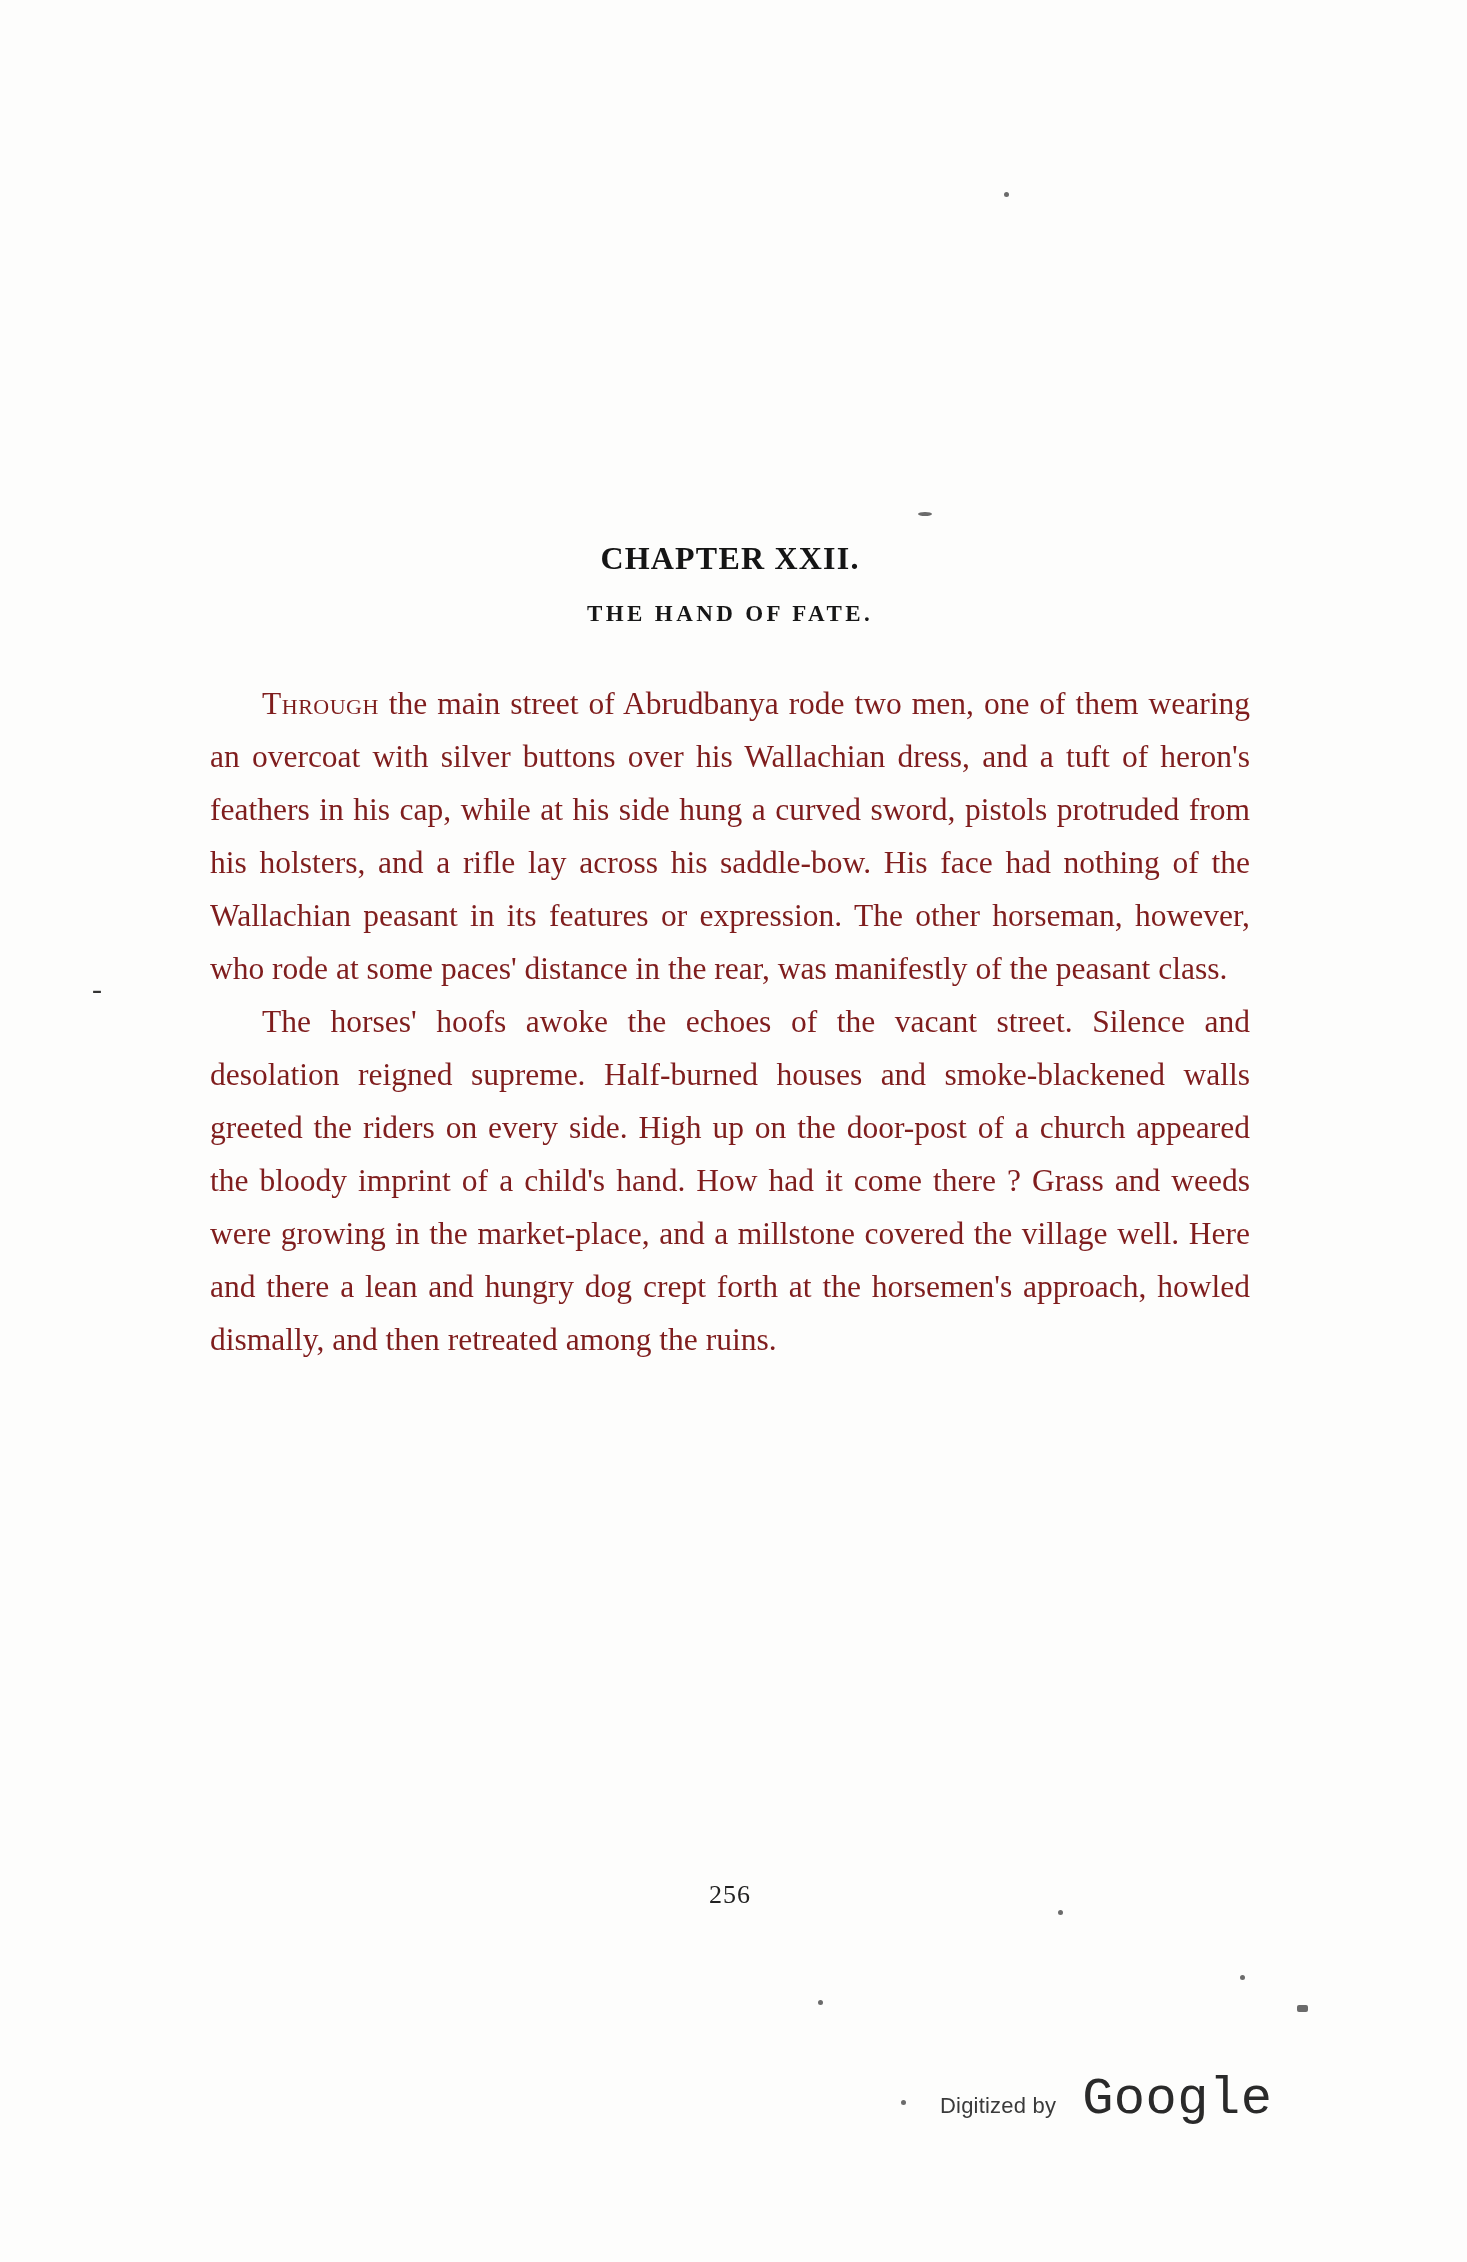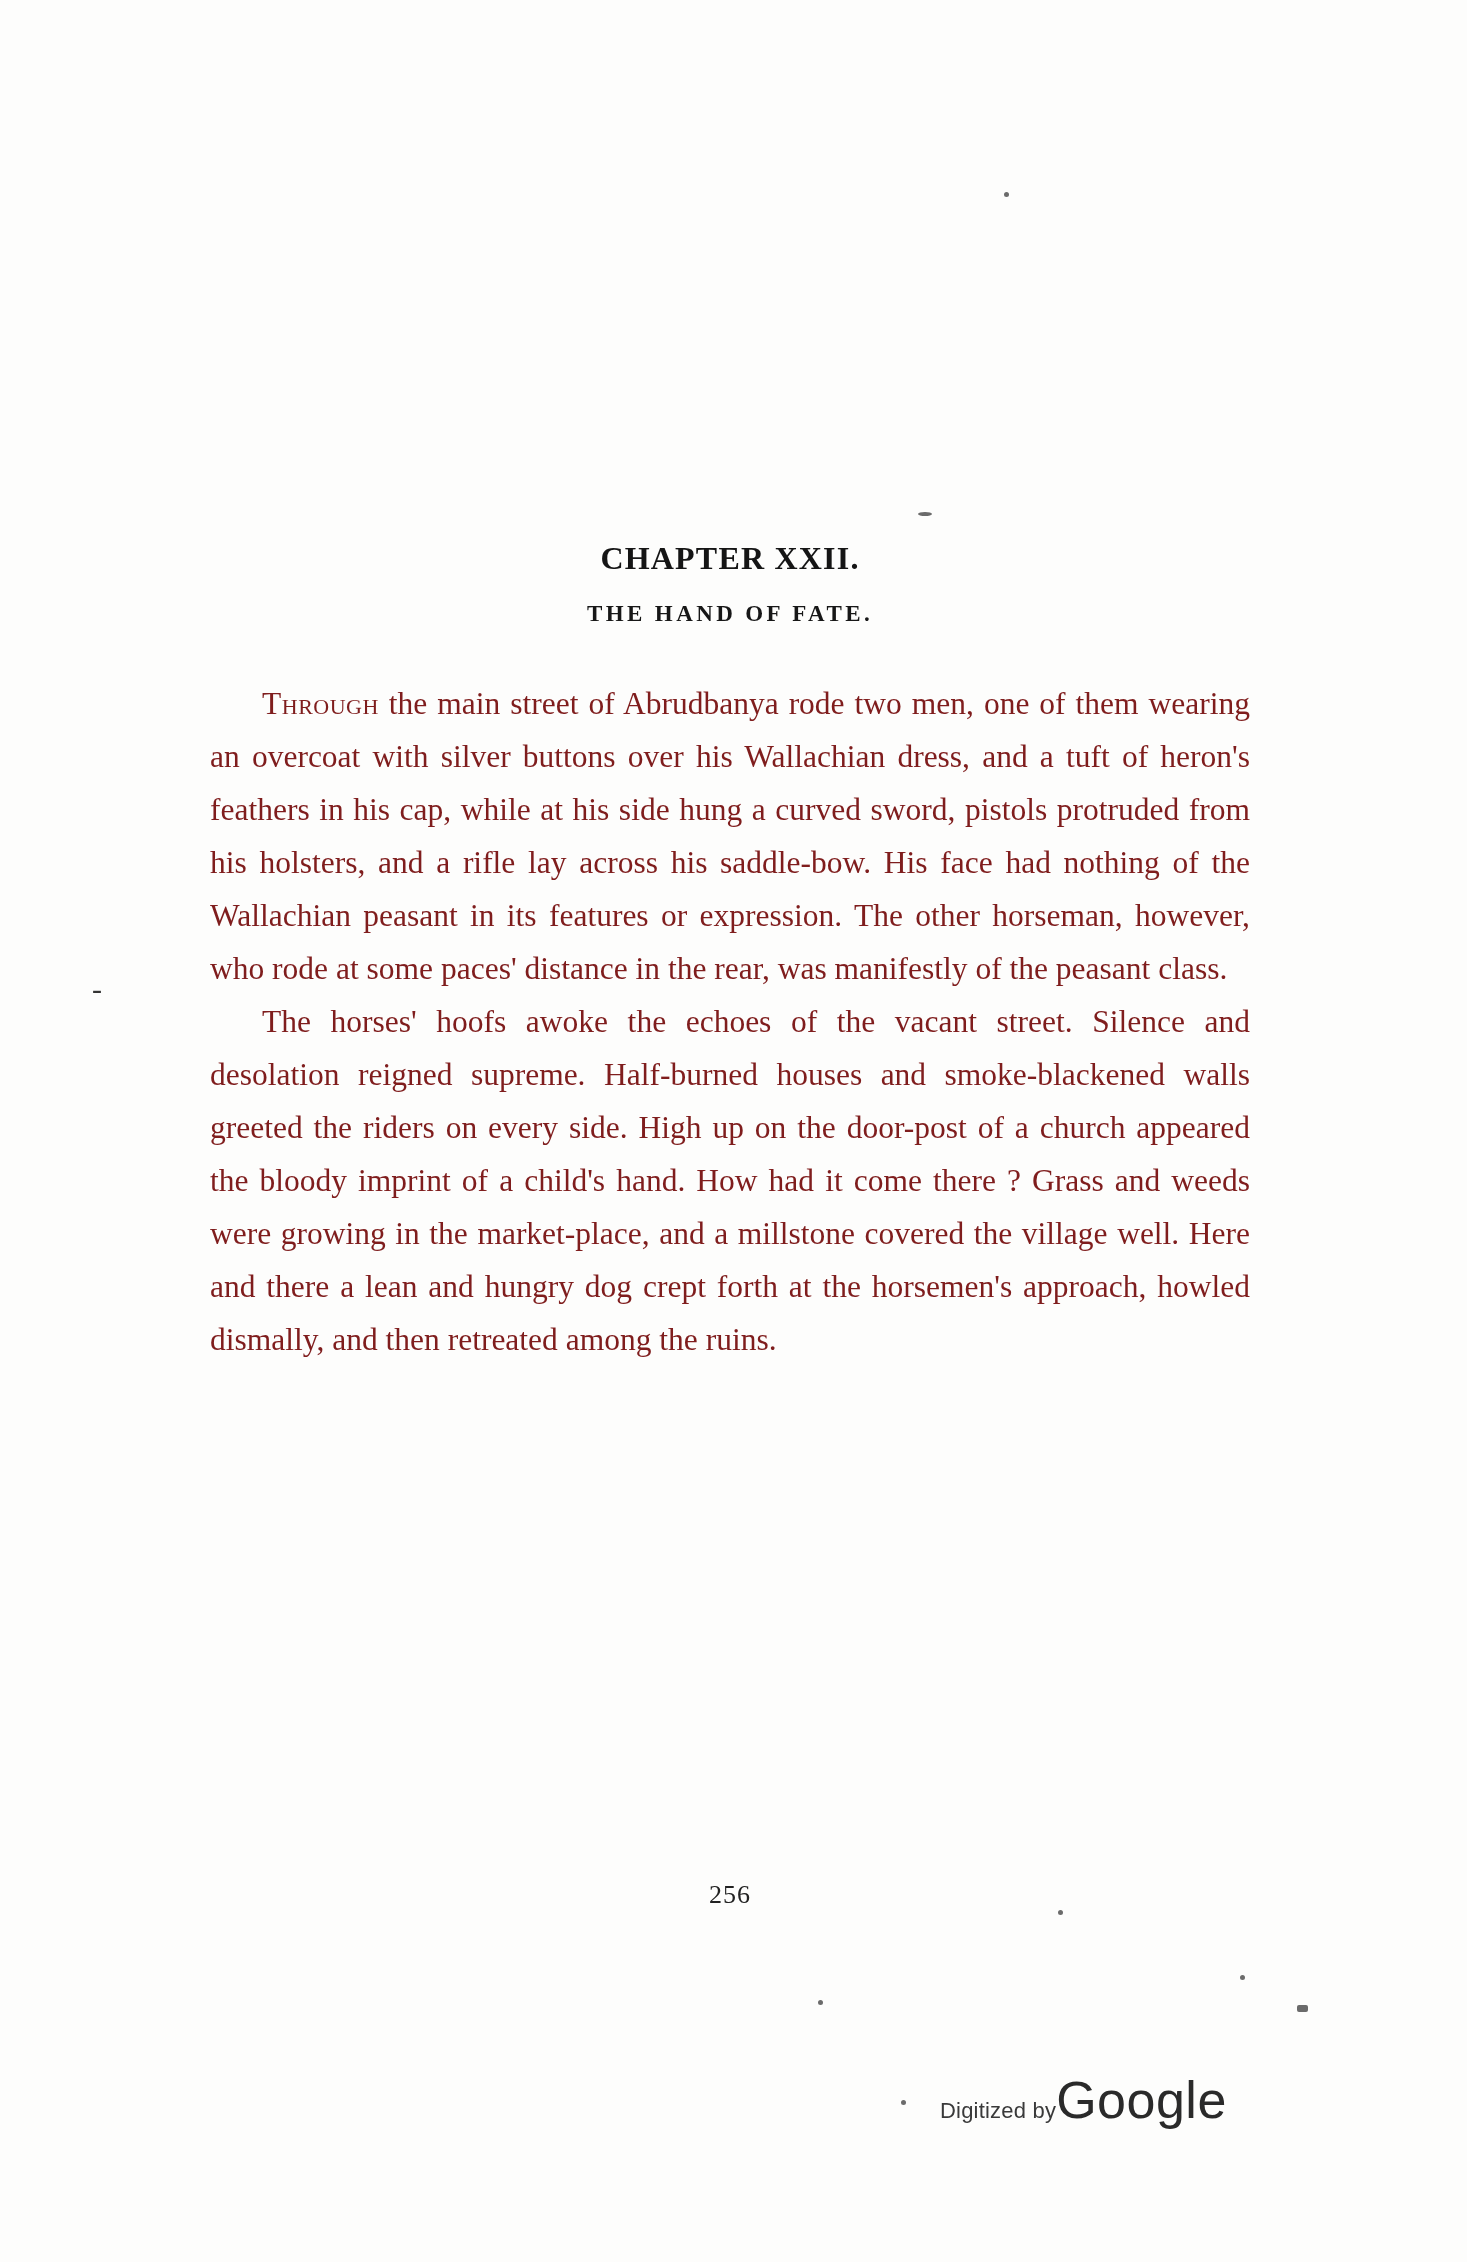--- a/index.html
+++ b/index.html
@@ -88,30 +88,30 @@
     letter-spacing: 1px;
     color: #222;
   }
 
   .footer-credit {
     position: absolute;
     left: 940px;
     top: 2070px;
     display: flex;
     align-items: baseline;
-    gap: 0;
+    gap: 26px;
   }
   .digitized {
     font-family: "Liberation Sans", sans-serif;
     font-size: 22px;
     color: #3a3a3a;
     letter-spacing: 0.2px;
   }
   .google-word {
-    font-family: Liberation Sans, sans-serif;
+    font-family: Liberation Mono, monospace;
     font-size: 52px;
     color: #2a2a2a;
     letter-spacing: 0.5px;
   }
 
   .margin-dash {
     position: absolute;
     font-size: 30px;
     color: #333;
   }

